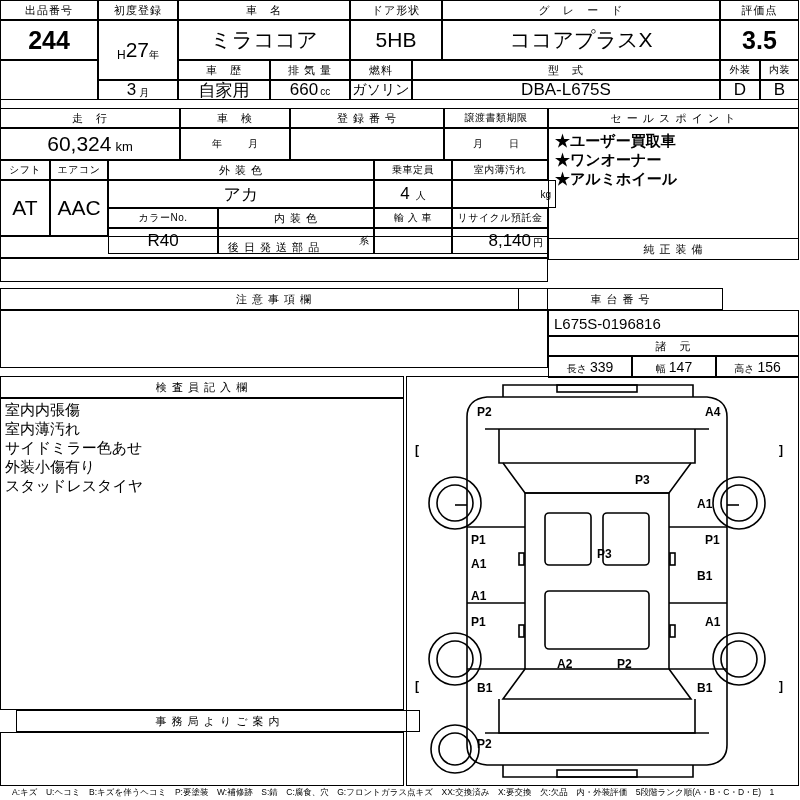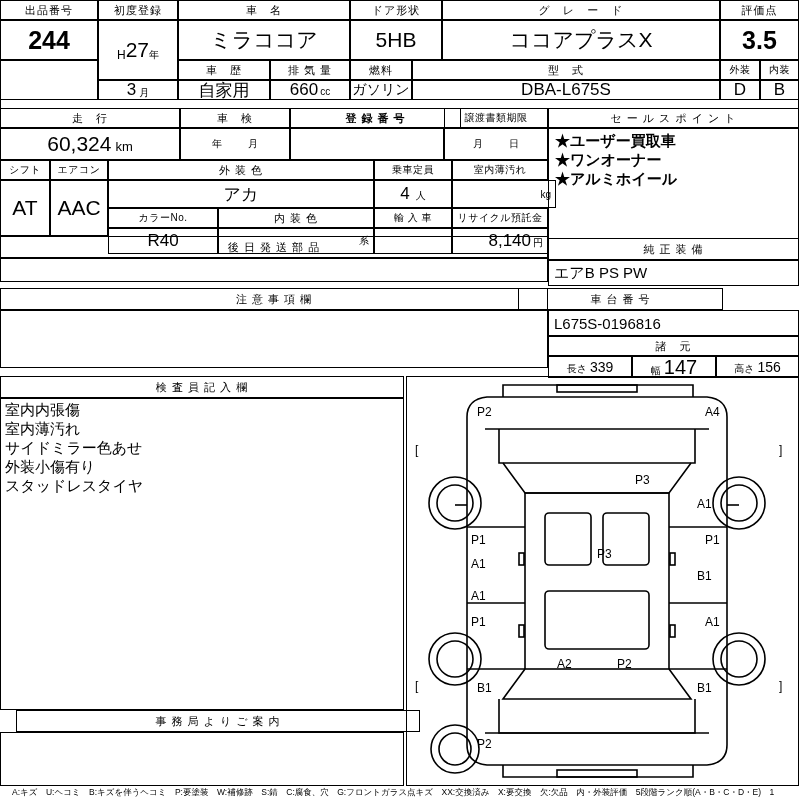--- a/index.html
+++ b/index.html
@@ -24,21 +24,21 @@
   .right { justify-content:flex-end; padding-right:4px; }
   .sp-line { font-size:15px; font-weight:bold; }
   .note-line { font-size:15px; }
   .unit { font-size:10px; }
   .wrapu { display:flex; align-items:baseline; }
   .wrapu .u { font-size:10px; margin-left:2px; }
 
   
   .diagram { position:absolute; left:406px; top:376px; width:393px; height:410px; border:1px solid #000; }
   .dgm-svg { position:absolute; left:0; top:0; }
-  .dmark { position:absolute; font-size:12px; font-weight:normal; }
+  .dmark { position:absolute; font-size:12px; font-weight:bold; }
 
   .footer { position:absolute; left:0; top:786px; width:800px; height:14px; font-size:8.5px; padding-left:12px; display:flex; align-items:center; letter-spacing:0; }
 </style>
 </head>
 <body>
 
 <div class="sheet">
 
   <div class="bx lbl" style="left:0;top:0;width:98px;height:20px;">出品番号</div>
   <div class="bx val-xl" style="left:0;top:20px;width:98px;height:40px;">244</div>
@@ -104,21 +104,21 @@
   </div>
 
   <div class="bx lbl" style="left:180px;top:108px;width:110px;height:20px;">車　検</div>
   <div class="bx" style="left:180px;top:128px;width:110px;height:32px;justify-content:center;">
     <div style="display:flex;align-items:flex-end;gap:26px;">
       <span class="unit">年</span>
       <span class="unit">月</span>
     </div>
   </div>
 
-  <div class="bx lbl" style="left:290px;top:108px;width:171px;height:20px;font-weight:bold;">登 録 番 号</div>
+  <div class="bx lbl" style="left:290px;top:108px;width:154px;height:20px;">登 録 番 号</div>
   <div class="bx" style="left:290px;top:128px;width:154px;height:32px;"></div>
 
   <div class="bx lbl-sm" style="left:444px;top:108px;width:104px;height:20px;">譲渡書類期限</div>
   <div class="bx" style="left:444px;top:128px;width:104px;height:32px;justify-content:center;">
     <div style="display:flex;align-items:flex-end;gap:26px;">
       <span class="unit">月</span>
       <span class="unit">日</span>
     </div>
   </div>
 
@@ -167,41 +167,40 @@
     <div class="wrapu">
       <span class="val">8,140</span>
       <span class="u">円</span>
     </div>
   </div>
 
   <div class="bx lbl" style="left:0;top:236px;width:548px;height:22px;border-top:1px solid #000;">後 日 発 送 部 品</div>
   <div class="bx" style="left:0;top:258px;width:548px;height:24px;"></div>
 
   <div class="bx lbl" style="left:548px;top:238px;width:251px;height:22px;">純 正 装 備</div>
-  <div class="bx left" style="left:548px;top:260px;width:251px;height:26px;font-size:15px;">エアB PS PW</div>
 
   <div class="bx" style="left:0;top:282px;width:548px;height:6px;border:none;"></div>
 
   <div class="bx lbl" style="left:0;top:288px;width:548px;height:22px;">注 意 事 項 欄</div>
   <div class="bx" style="left:0;top:310px;width:548px;height:58px;"></div>
 
   <div class="bx lbl" style="left:518px;top:288px;width:205px;height:22px;">車 台 番 号</div>
   <div class="bx left" style="left:548px;top:310px;width:251px;height:26px;font-size:15px;">L675S-0196816</div>
 
   <div class="bx lbl" style="left:548px;top:336px;width:251px;height:20px;">諸　元</div>
   <div class="bx" style="left:548px;top:356px;width:84px;height:22px;">
     <div class="wrapu">
         <span class="u" style="margin:0 3px 0 0;">長さ</span>
         <span style="font-size:14px;">339</span>
       </div>
   </div>
   <div class="bx" style="left:632px;top:356px;width:84px;height:22px;">
     <div class="wrapu">
         <span class="u" style="margin:0 3px 0 0;">幅</span>
-        <span style="font-size:20px;">147</span>
+        <span style="font-size:14px;">147</span>
       </div>
   </div>
   <div class="bx" style="left:716px;top:356px;width:83px;height:22px;">
     <div class="wrapu">
         <span class="u" style="margin:0 3px 0 0;">高さ</span>
         <span style="font-size:14px;">156</span>
       </div>
   </div>
 
   <div class="bx lbl" style="left:0;top:376px;width:404px;height:22px;">検 査 員 記 入 欄</div>

